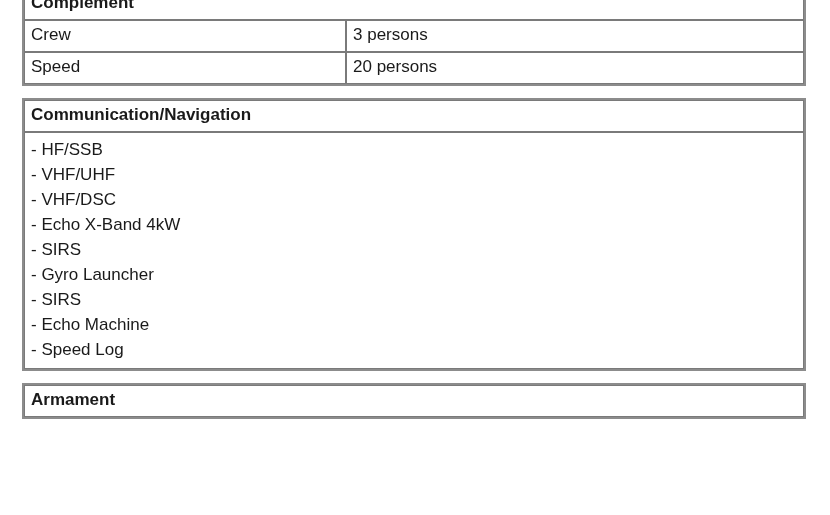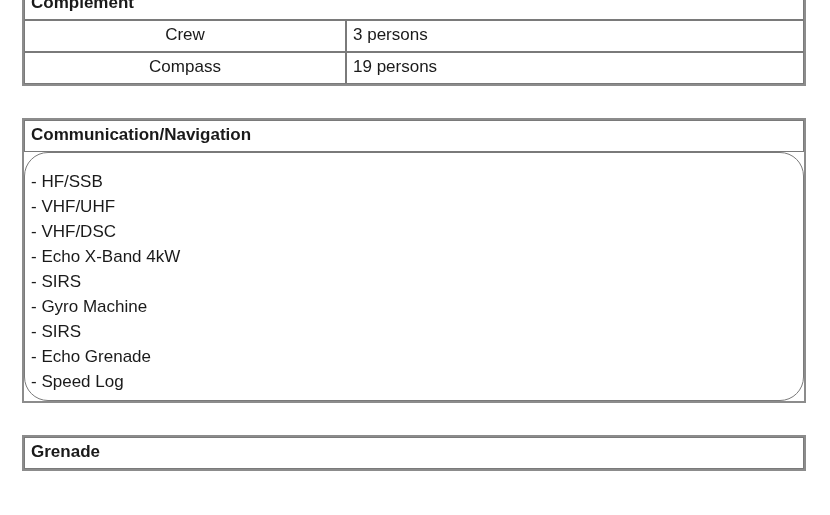--- a/index.html
+++ b/index.html
@@ -23,42 +23,40 @@
   }
   .spec-table {
     width: 784px;
     border: 2px solid #8c8c8c;
     border-collapse: separate;
     border-spacing: 0;
     background: #ffffff;
     box-sizing: border-box;
   }
   .spec-table + .spec-table {
-    margin-top: 32px;
+    margin-top: 12px;
   }
   .spec-table td {
     border: 1px solid #7a7a7a;
     padding: 3px 6px 5px 6px;
     font-size: 17px;
     line-height: 22px;
     vertical-align: top;
     background: #ffffff;
     color: #1a1a1a;
   }
   .spec-table td.header-cell {
     font-weight: bold;
     font-size: 17px;
   }
   .spec-table td.label-cell {
     width: 308px;
-    text-align: center;
   }
   .spec-table td.list-cell {
-    padding: 16px 6px 6px 6px;
-    border-radius: 24px;
+    padding: 4px 6px 6px 6px;
   }
   .list-line {
     font-size: 17px;
     line-height: 25px;
     white-space: pre;
   }
   
   .table-complement {
     margin-top: -14px;
   }
@@ -74,48 +72,48 @@
   <table class="spec-table table-complement">
     <tbody>
       <tr>
         <td class="header-cell" colspan="2">Complement</td>
       </tr>
       <tr>
         <td class="label-cell">Crew</td>
         <td>3 persons</td>
       </tr>
       <tr>
-        <td class="label-cell">Compass</td>
-        <td>19 persons</td>
+        <td class="label-cell">Speed</td>
+        <td>20 persons</td>
       </tr>
     </tbody>
   </table>
 
   <table class="spec-table table-comms">
     <tbody>
       <tr>
         <td class="header-cell">Communication/Navigation</td>
       </tr>
       <tr>
         <td class="list-cell">
           <div class="list-line">- HF/SSB</div>
           <div class="list-line">- VHF/UHF</div>
           <div class="list-line">- VHF/DSC</div>
           <div class="list-line">- Echo X-Band 4kW</div>
           <div class="list-line">- SIRS</div>
-          <div class="list-line">- Gyro Machine</div>
+          <div class="list-line">- Gyro Launcher</div>
           <div class="list-line">- SIRS</div>
-          <div class="list-line">- Echo Grenade</div>
+          <div class="list-line">- Echo Machine</div>
           <div class="list-line">- Speed Log</div>
         </td>
       </tr>
     </tbody>
   </table>
 
   <table class="spec-table table-armament">
     <tbody>
       <tr>
-        <td class="header-cell">Grenade</td>
+        <td class="header-cell">Armament</td>
       </tr>
     </tbody>
   </table>
 
 </div>
 
 </body></html>

